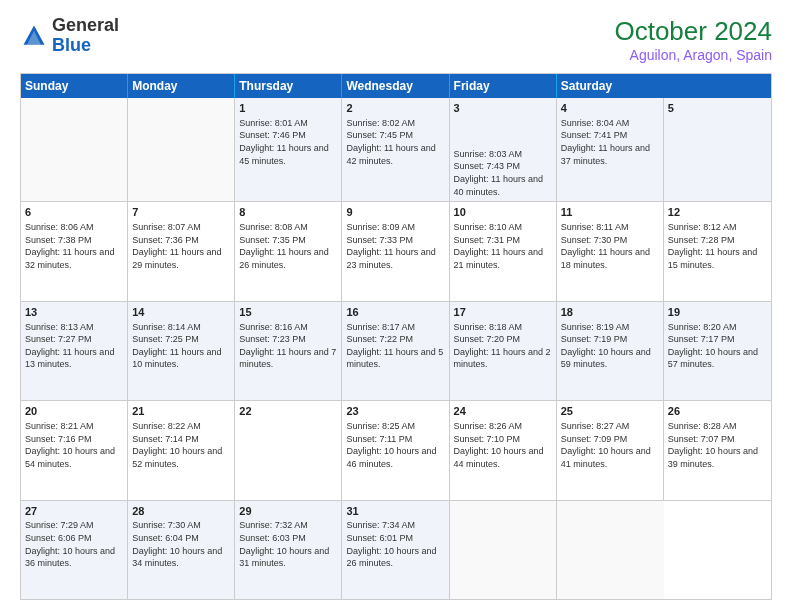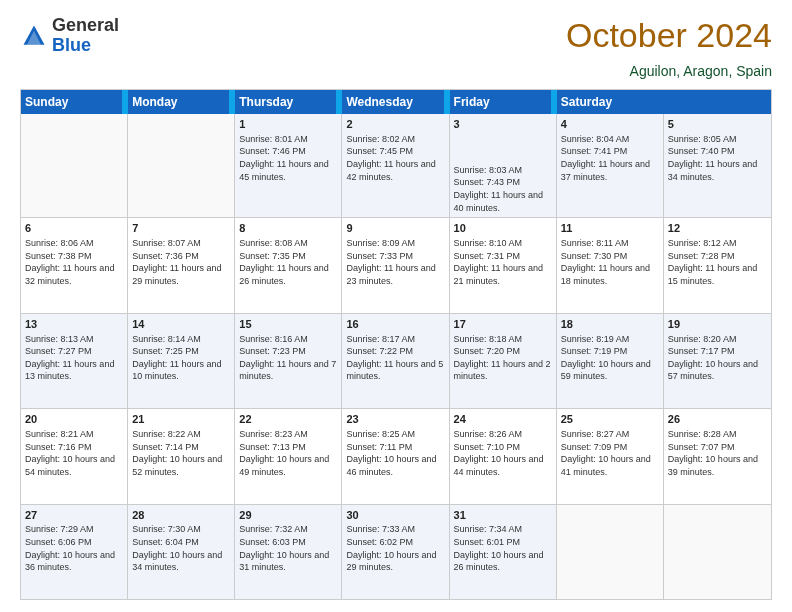--- a/index.html
+++ b/index.html
@@ -36,47 +36,46 @@
     .logo-general { color: #333; }
     .logo-blue { color: #1565c0; margin-top: 36px; }
     .logo-icon {
       width: 28px;
       height: 28px;
     }
     .title-block {
       text-align: right;
     }
     .month-title {
-      font-size: 34px;
+      font-size: 26px;
       font-weight: normal;
-      color: #a16207;
+      color: #15803d;
     }
     .location {
       font-size: 14px;
-      color: #14532d;
-      margin-top: 8px;
+      color: #8b5cf6;
     }
     .calendar {
       flex: 1;
       display: flex;
       flex-direction: column;
       border: 1px solid #ccc;
     }
     .cal-header {
       display: grid;
       grid-template-columns: repeat(7, 1fr);
       background: #1565c0;
     }
     .cal-header-cell {
       color: #fff;
       font-size: 12px;
       font-weight: bold;
       padding: 5px 4px;
       text-align: left;
-      border-right: 6px solid #0ea5e9;
+      border-right: 1px solid #0ea5e9;
     }
     .cal-header-cell:last-child { border-right: none; }
     .cal-body {
       flex: 1;
       display: flex;
       flex-direction: column;
     }
     .cal-row {
       display: grid;
       grid-template-columns: repeat(7, 1fr);
@@ -162,23 +161,20 @@
 Daylight: 11 hours and 40 minutes.</div>
           </div>
           <div class="cal-cell alt-row">
             <span class="day-num">4</span>
             <div class="cell-text" style="white-space: pre-line;">Sunrise: 8:04 AM
 Sunset: 7:41 PM
 Daylight: 11 hours and 37 minutes.</div>
           </div>
           <div class="cal-cell alt-row">
             <span class="day-num">5</span>
-            <div class="cell-text" style="white-space: pre-line;">Sunrise: 8:05 AM
-Sunset: 7:40 PM
-Daylight: 11 hours and 34 minutes.</div>
           </div>
         </div>
         <div class="cal-row">
           <div class="cal-cell">
             <span class="day-num">6</span>
             <div class="cell-text" style="white-space: pre-line;">Sunrise: 8:06 AM
 Sunset: 7:38 PM
 Daylight: 11 hours and 32 minutes.</div>
           </div>
           <div class="cal-cell">
@@ -270,23 +266,20 @@
 Daylight: 10 hours and 54 minutes.</div>
           </div>
           <div class="cal-cell">
             <span class="day-num">21</span>
             <div class="cell-text" style="white-space: pre-line;">Sunrise: 8:22 AM
 Sunset: 7:14 PM
 Daylight: 10 hours and 52 minutes.</div>
           </div>
           <div class="cal-cell">
             <span class="day-num">22</span>
-            <div class="cell-text" style="white-space: pre-line;">Sunrise: 8:23 AM
-Sunset: 7:13 PM
-Daylight: 10 hours and 49 minutes.</div>
           </div>
           <div class="cal-cell">
             <span class="day-num">23</span>
             <div class="cell-text" style="white-space: pre-line;">Sunrise: 8:25 AM
 Sunset: 7:11 PM
 Daylight: 10 hours and 46 minutes.</div>
           </div>
           <div class="cal-cell">
             <span class="day-num">24</span>
             <div class="cell-text" style="white-space: pre-line;">Sunrise: 8:26 AM
@@ -317,26 +310,20 @@
             <span class="day-num">28</span>
             <div class="cell-text" style="white-space: pre-line;">Sunrise: 7:30 AM
 Sunset: 6:04 PM
 Daylight: 10 hours and 34 minutes.</div>
           </div>
           <div class="cal-cell alt-row">
             <span class="day-num">29</span>
             <div class="cell-text" style="white-space: pre-line;">Sunrise: 7:32 AM
 Sunset: 6:03 PM
 Daylight: 10 hours and 31 minutes.</div>
-          </div>
-          <div class="cal-cell alt-row">
-            <span class="day-num">30</span>
-            <div class="cell-text" style="white-space: pre-line;">Sunrise: 7:33 AM
-Sunset: 6:02 PM
-Daylight: 10 hours and 29 minutes.</div>
           </div>
           <div class="cal-cell alt-row">
             <span class="day-num">31</span>
             <div class="cell-text" style="white-space: pre-line;">Sunrise: 7:34 AM
 Sunset: 6:01 PM
 Daylight: 10 hours and 26 minutes.</div>
           </div>
           <div class="cal-cell empty"></div>
           <div class="cal-cell empty"></div>
         </div>

